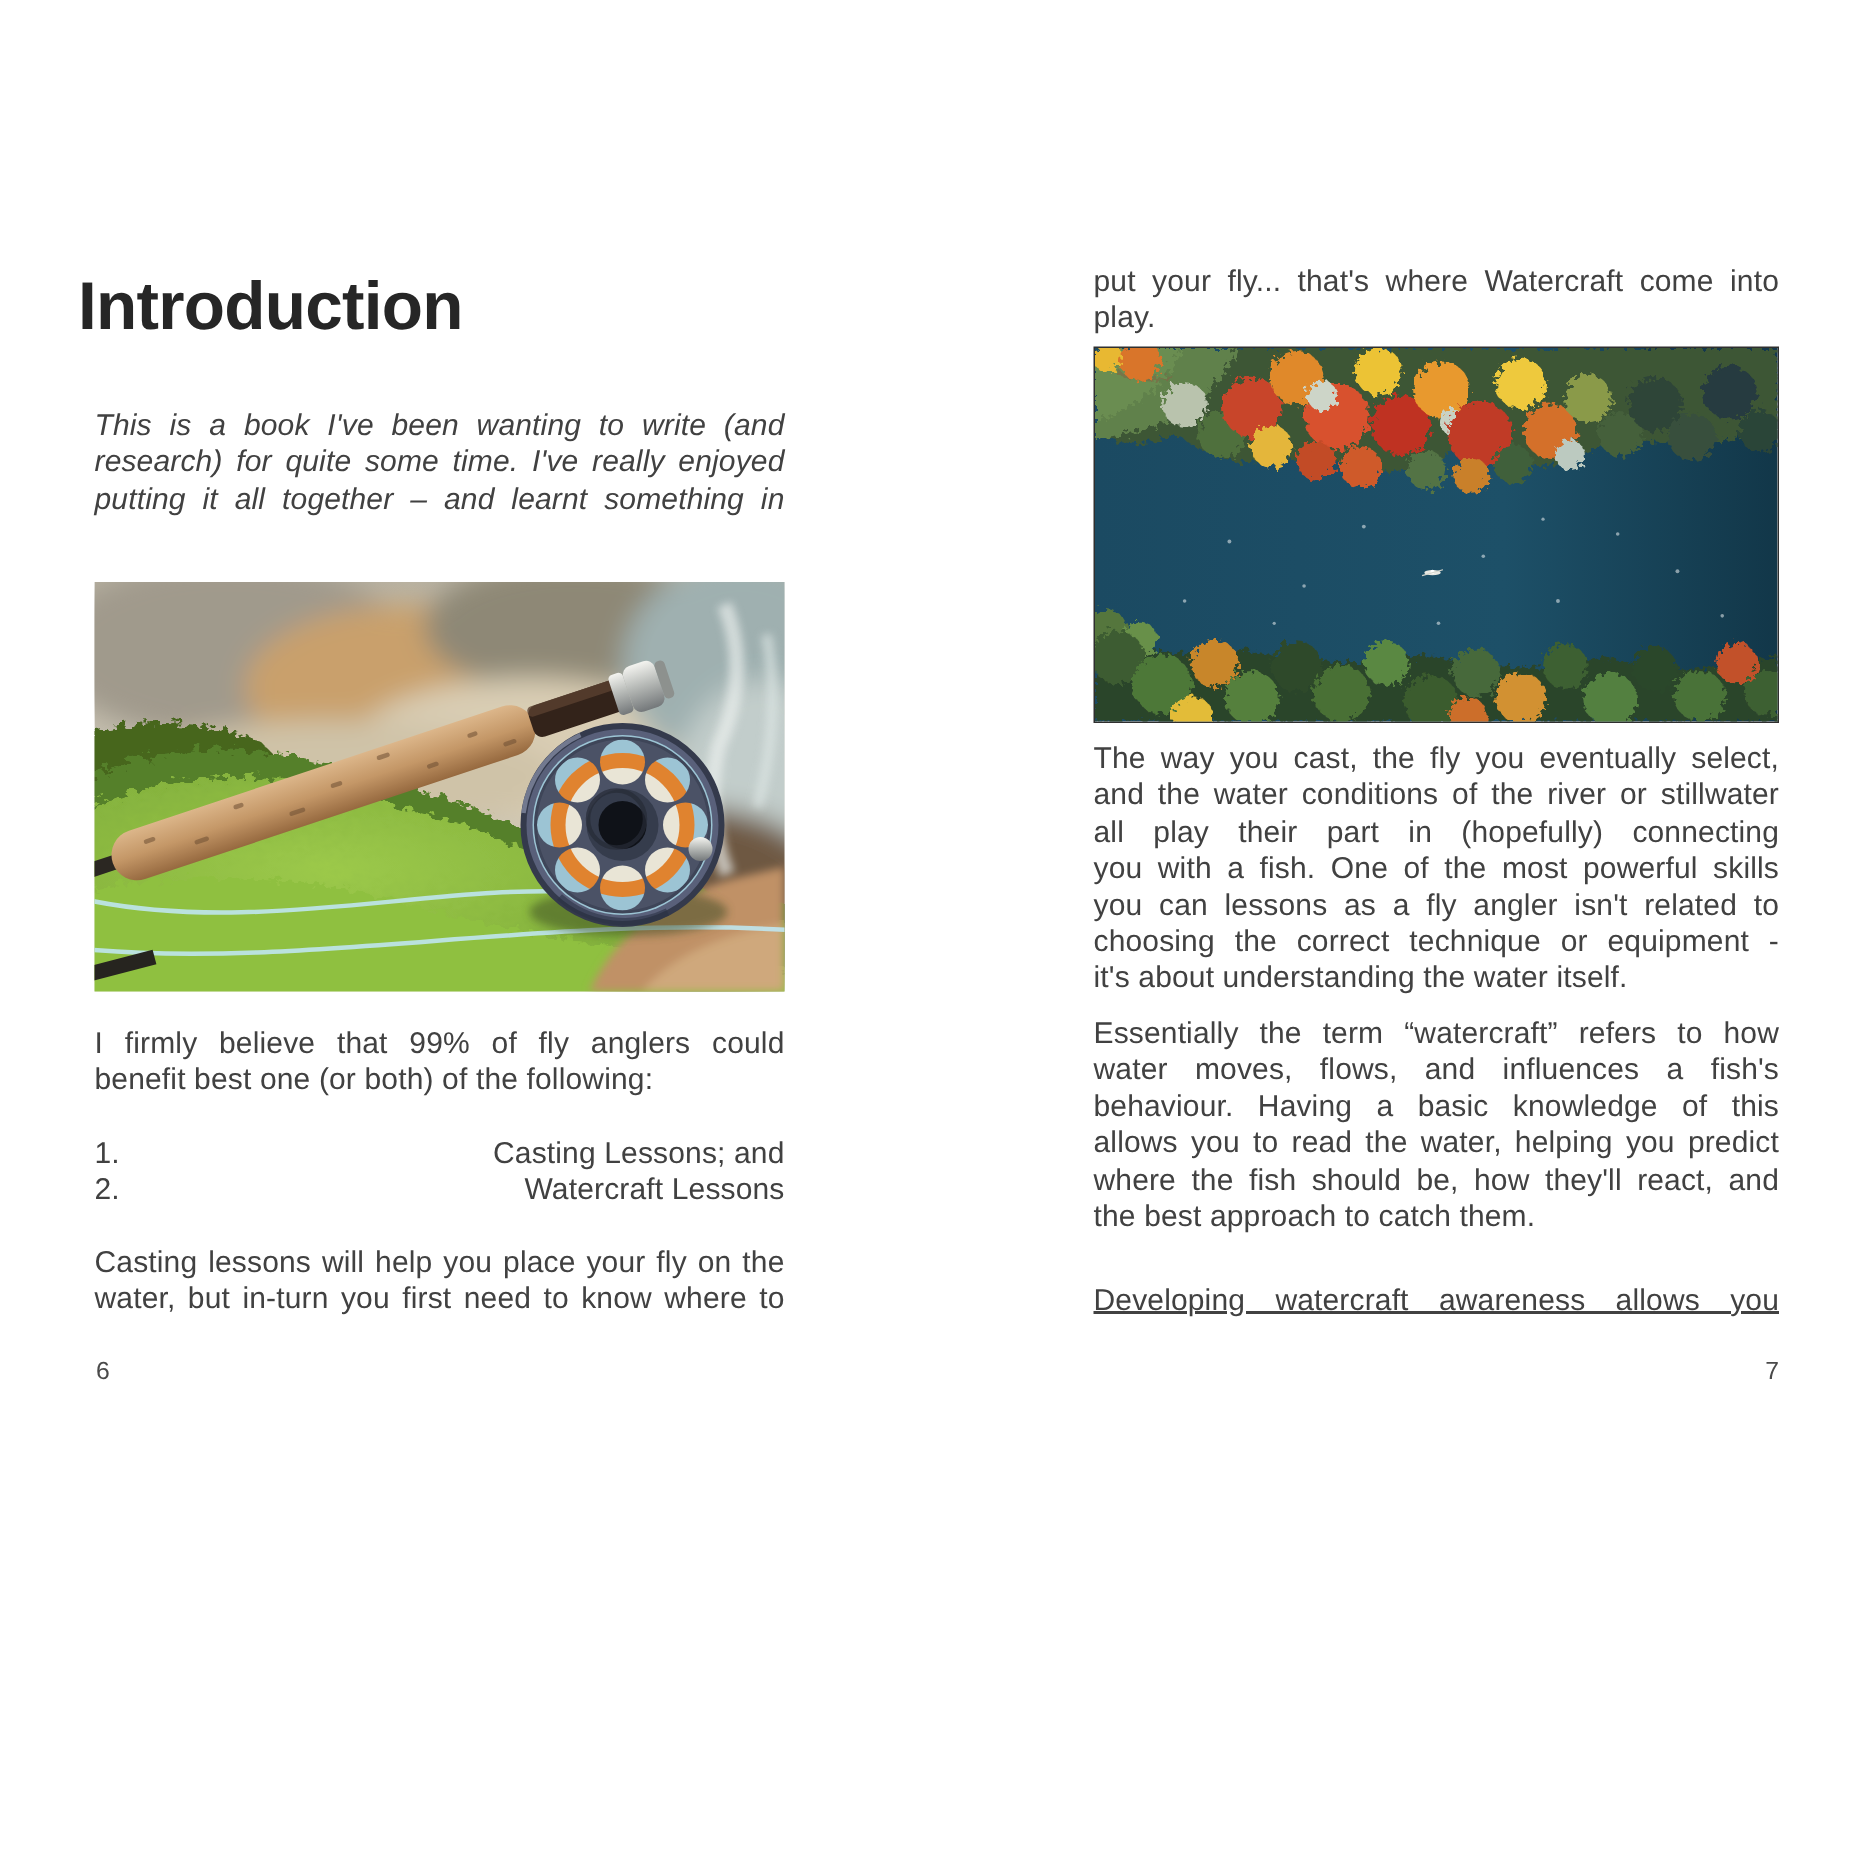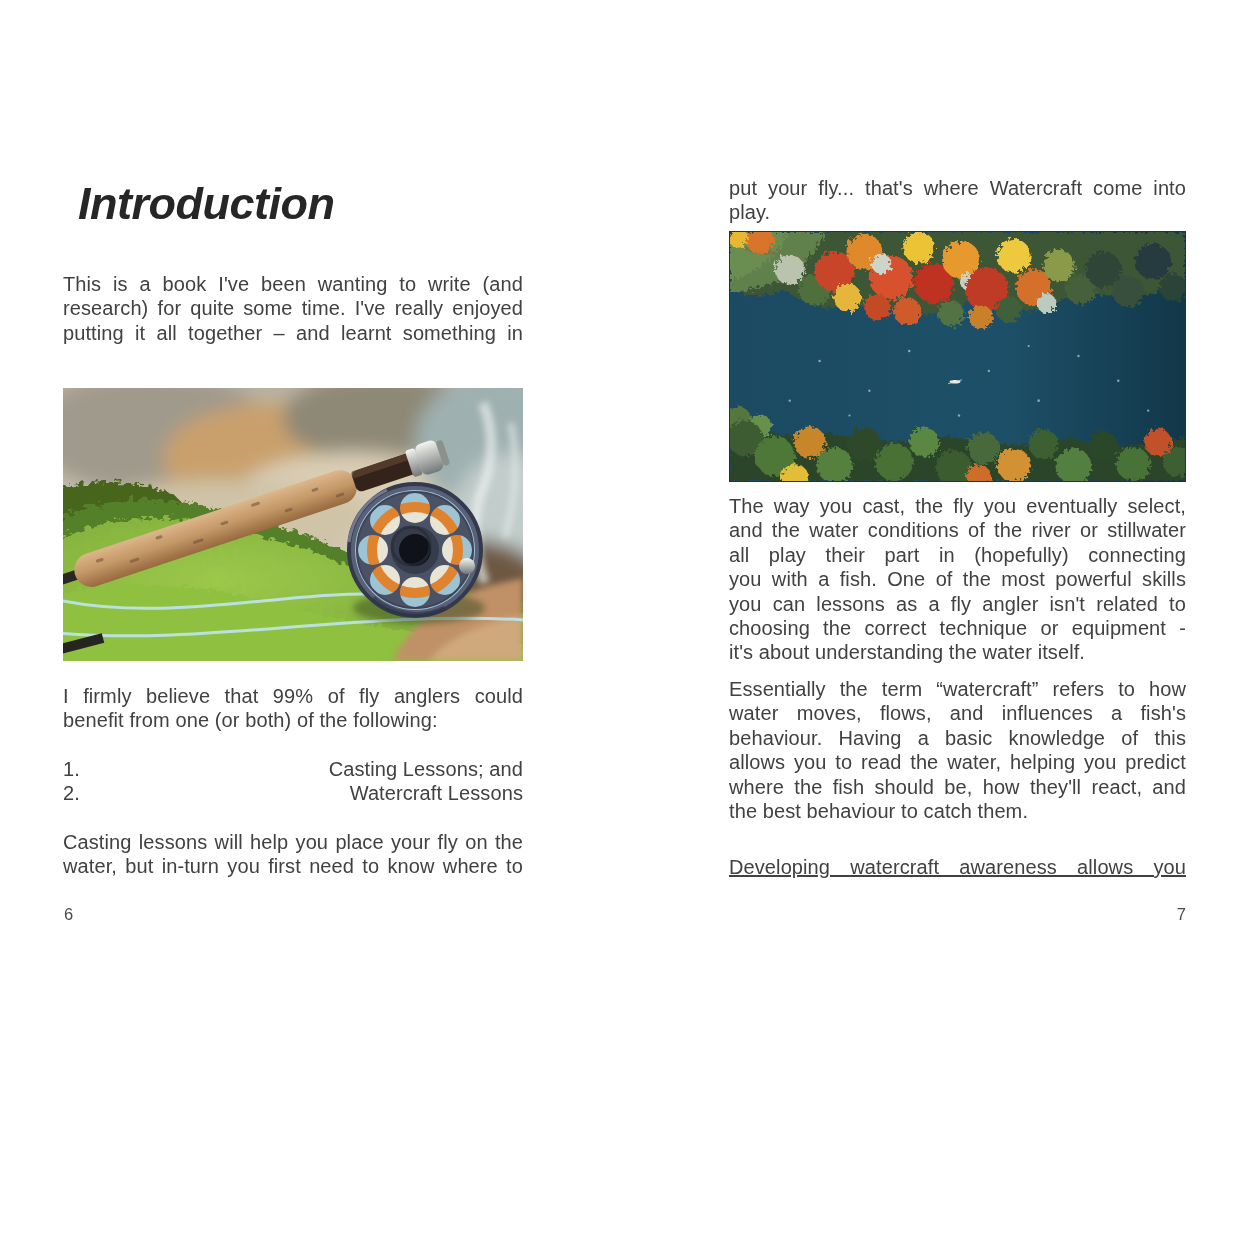--- a/index.html
+++ b/index.html
@@ -5,22 +5,22 @@
   html,body{margin:0;padding:0;}
   body{
     width:1240px;height:1240px;background:#ffffff;position:relative;
     font-family:"Liberation Sans",sans-serif;color:#414141;overflow:hidden;
   }
   .abs{position:absolute;}
   .body-text{font-size:20px;line-height:24.4px;letter-spacing:.1px;}
   .jl{text-align:justify;text-align-last:justify;}
   .ll{text-align:left;text-align-last:left;}
   .chapter-title{
-    position:absolute;top:178px;left:78px;margin:0;
-    font-size:45px;line-height:1.15;font-style:italic;font-weight:700;
+    position:absolute;top:178px;left:52px;margin:0;
+    font-size:45px;line-height:1.15;font-weight:700;
     color:#262626;letter-spacing:-.5px;
   }
   .col-l{left:63px;width:460px;}
   .col-r{left:729px;width:457px;}
   figure{margin:0;position:absolute;padding:0;}
   figure svg{display:block;}
   .photo-right{border:1px solid #2f2f2f;box-sizing:border-box;}
   .list-row{display:flex;}
   .list-num{width:73px;flex:0 0 73px;}
   .list-label{flex:1;text-align:right;}
@@ -30,21 +30,21 @@
 </style>
 </head>
 <body>
 
 <div class="abs" style="inset:0;">
 
   <section>
 
     <h1 class="chapter-title">Introduction</h1>
 
-    <div class="abs col-l body-text" style="top:272px;">
+    <div class="abs col-l body-text" style="top:272px;font-style:italic;">
       <div class="jl">This is a book I've been wanting to write (and</div>
       <div class="jl">research) for quite some time. I've really enjoyed</div>
       <div class="jl">putting it all together – and learnt something in</div>
     </div>
 
     <figure class="abs" style="top:388px;left:63px;width:460px;height:273px;" aria-label="Fly fishing rod with cork handle and reel resting on bright green moss beside a stream">
       <svg width="460" height="273" viewBox="0 0 460 273" preserveAspectRatio="none" role="img">
         <defs>
           <linearGradient id="rockbg" x1="0" y1="0" x2="0" y2="1">
             <stop offset="0" stop-color="#b8b2a2"></stop>
@@ -154,21 +154,21 @@
           <circle cx="-4" cy="-4" r="19" fill="none" stroke="#262b36" stroke-width="3" opacity=".7"></circle>
           <circle cx="52" cy="16" r="8" fill="url(#silverg)"></circle>
           <path d="M-66,-8 A66,66 0 0,1 -28,-60" stroke="#828aa0" stroke-width="3" fill="none" opacity=".8"></path>
           <path d="M-42,48 A66,66 0 0,0 30,58" stroke="#2c3244" stroke-width="5" fill="none" opacity=".6"></path>
         </g>
       </svg>
     </figure>
 
     <div class="abs col-l body-text" style="top:684px;">
       <div class="jl">I firmly believe that 99% of fly anglers could</div>
-      <div class="ll">benefit from one (or both) of the following:</div>
+      <div class="ll">benefit best one (or both) of the following:</div>
     </div>
 
     <div class="abs col-l body-text" style="top:757px;">
       <div class="list-row">
         <span class="list-num">1.</span>
         <span class="list-label">Casting Lessons; and</span>
       </div>
       <div class="list-row">
         <span class="list-num">2.</span>
         <span class="list-label">Watercraft Lessons</span>
@@ -302,21 +302,21 @@
       <div class="jl">choosing the correct technique or equipment -</div>
       <div class="ll">it's about understanding the water itself.</div>
     </div>
 
     <div class="abs col-r body-text" style="top:677px;">
       <div class="jl">Essentially the term “watercraft” refers to how</div>
       <div class="jl">water moves, flows, and influences a fish's</div>
       <div class="jl">behaviour. Having a basic knowledge of this</div>
       <div class="jl">allows you to read the water, helping you predict</div>
       <div class="jl">where the fish should be, how they'll react, and</div>
-      <div class="ll">the best behaviour to catch them.</div>
+      <div class="ll">the best approach to catch them.</div>
     </div>
 
     <div class="abs col-r body-text" style="top:855px;text-decoration:underline;">
       <div class="jl">Developing watercraft awareness allows you</div>
     </div>
 
     <div class="pagenum right">7</div>
   </section>
 
 </div>

